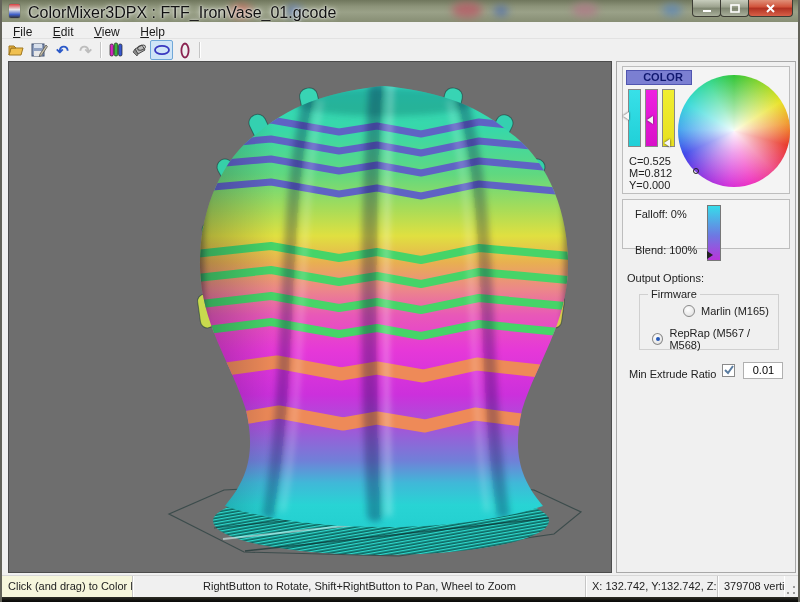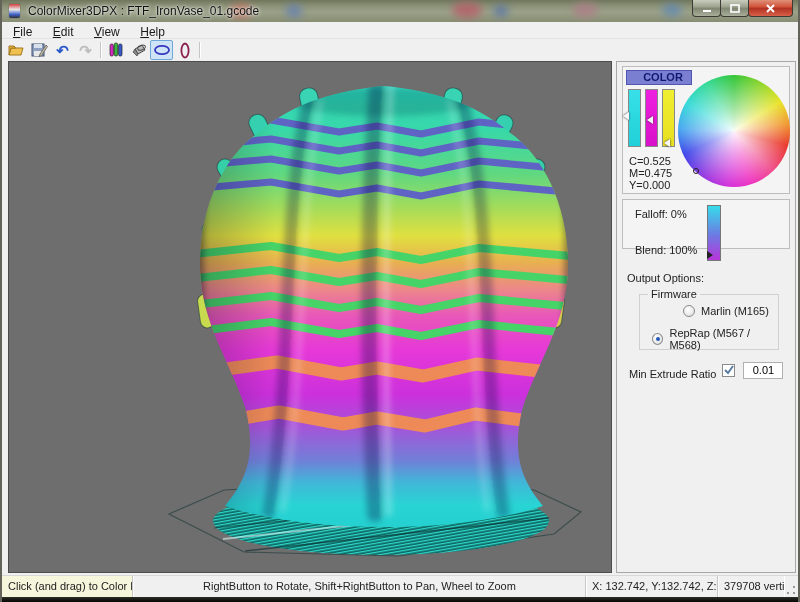--- a/index.html
+++ b/index.html
@@ -8,21 +8,21 @@
             border-left:2px solid #63635a; border-right:2px solid #63635a; overflow:hidden; }
 
   
   .titlebar { position:absolute; left:0; top:0; width:100%; height:22px;
     background:linear-gradient(180deg,#6f765c 0%,#8d947a 30%,#9aa188 55%,#878e74 100%);
     overflow:hidden; }
   .titlebar .blob { position:absolute; border-radius:50%; filter:blur(4px); opacity:.8; }
   .app-icon { position:absolute; left:7px; top:4px; width:11px; height:14px;
     background:linear-gradient(180deg,#d84040 0%,#e8e8e8 40%,#4060c8 75%,#303030 100%);
     border-radius:2px; box-shadow:0 0 1px #222; }
-  .title-text { position:absolute; left:26px; top:4px; font-size:12px; color:#111;
+  .title-text { position:absolute; left:26px; top:4px; font-size:16px; color:#111;
     text-shadow:0 0 5px rgba(255,255,255,.9), 0 0 2px rgba(255,255,255,.9); white-space:nowrap; }
   .win-btns { position:absolute; right:5px; top:0; display:flex; }
   .win-btn { height:17px; border:1px solid #3c3c34; border-top:none; border-radius:0 0 4px 4px;
     display:flex; align-items:center; justify-content:center; margin-left:-1px;
     background:linear-gradient(180deg,#c8cdbd 0%,#9aa08c 45%,#7e8570 50%,#a8ae9a 100%); }
   .win-btn.min, .win-btn.max { width:29px; }
   .win-btn.close { width:45px;
     background:linear-gradient(180deg,#e8a märk0,#e09078 0%,#d05038 45%,#b03020 50%,#d86048 100%); }
   .win-btn svg { display:block; }
 
@@ -318,21 +318,21 @@
       <div class="cmy-bar bar-m">
         <div class="bar-marker" style="left:1px; top:26px;"></div>
       </div>
       <div class="cmy-bar bar-y">
         <div class="bar-marker" style="left:1px; top:49px;"></div>
       </div>
       <div class="wheel">
         <div class="wheel-marker"></div>
       </div>
       <span class="cmy-val" style="top:88px;">C=0.525</span>
-      <span class="cmy-val" style="top:100px;">M=0.475</span>
+      <span class="cmy-val" style="top:100px;">M=0.812</span>
       <span class="cmy-val" style="top:112px;">Y=0.000</span>
     </div>
 
     <div class="groupbox gb-falloff">
       <span class="fall-label" style="top:8px;">Falloff: 0%</span>
       <span class="fall-label" style="top:44px;">Blend: 100%</span>
       <div class="blend-bar">
         <div class="blend-marker"></div>
       </div>
     </div>

